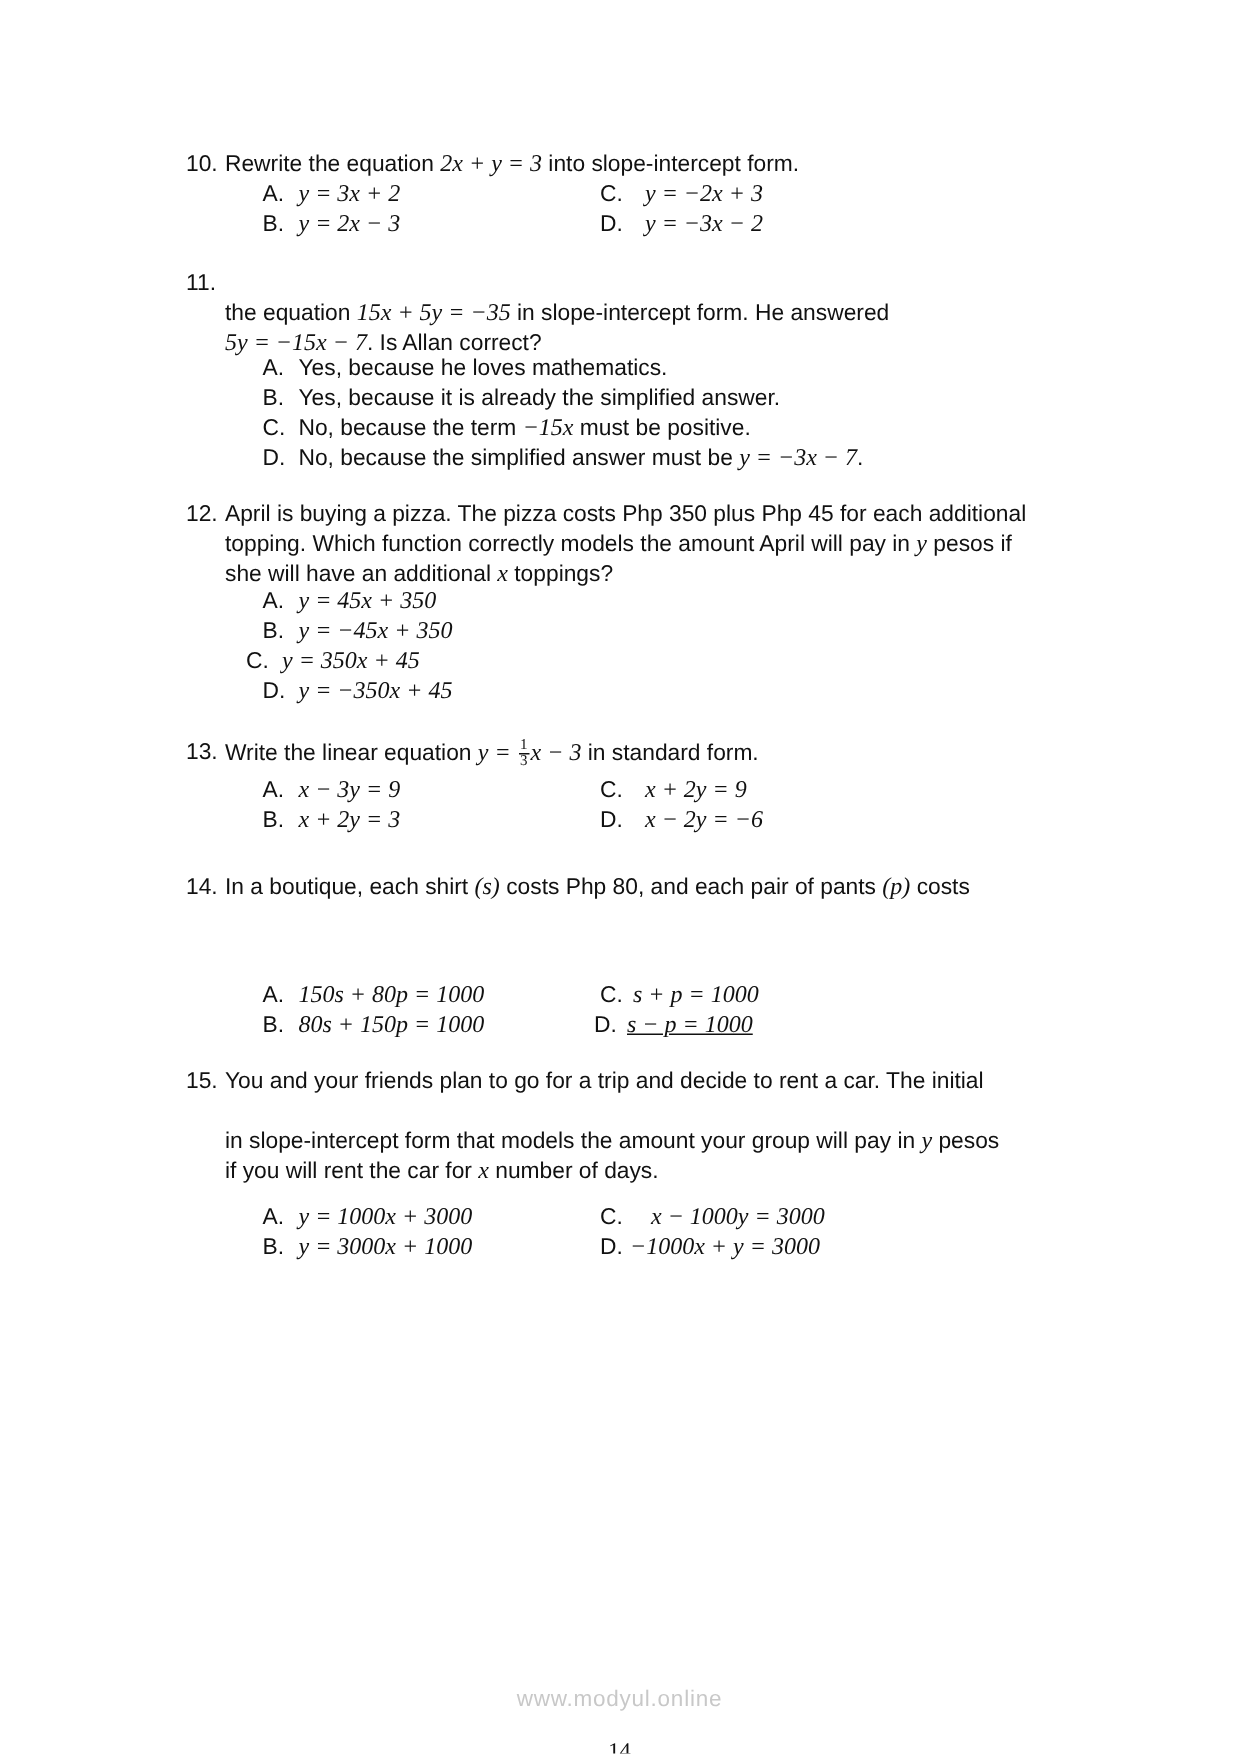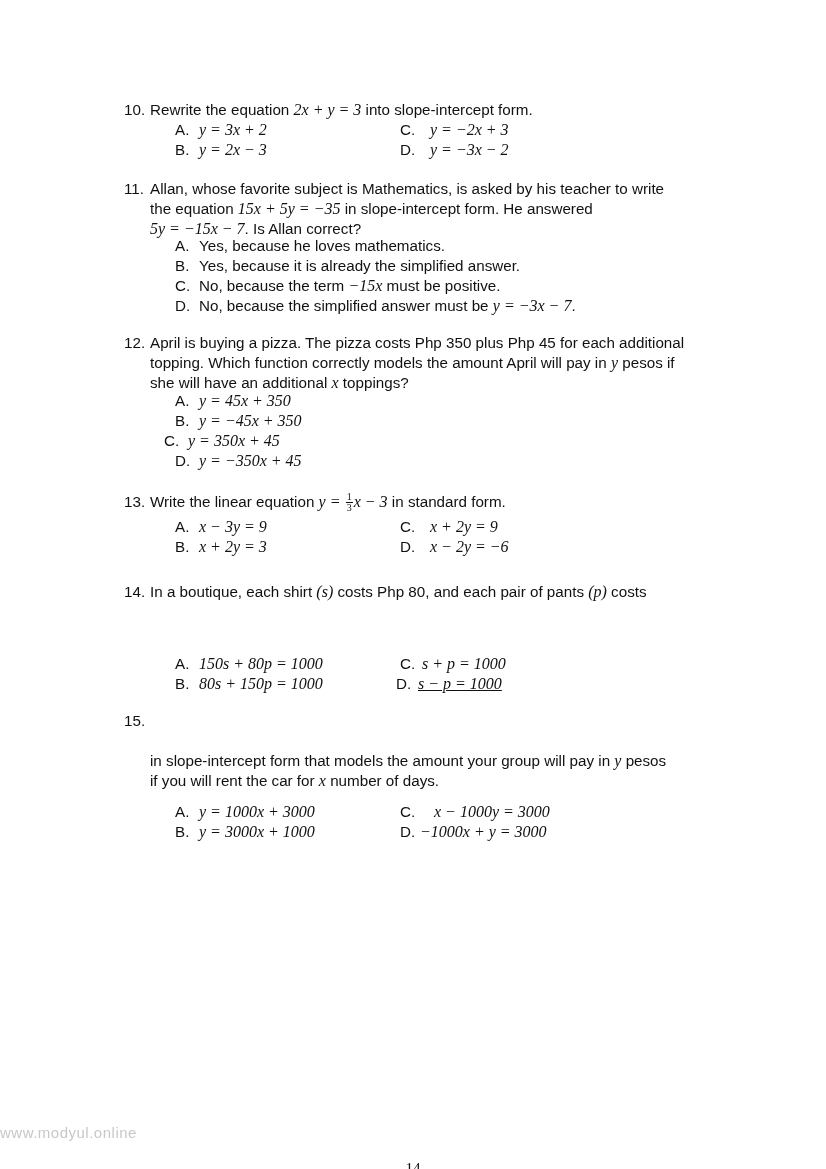--- a/index.html
+++ b/index.html
@@ -9,21 +9,21 @@
   .num { position: absolute; left: 0; top: 0; }
   .stem-text { margin-left: 26px; display: block; }
   .m { font-family: "Liberation Serif", "DejaVu Serif", serif; font-style: normal; font-size: 16px; }
   .mi { font-style: italic; }
   .opt { position: absolute; white-space: nowrap; }
   .opt .lbl { display: inline-block; width: 24px; }
   .frac { display: inline-block; vertical-align: middle; text-align: center; font-size: 10px; line-height: 10px; margin: 0 1px; }
   .frac span { display: block; }
   .frac .top { border-bottom: 1px solid #111; padding: 0 1px; }
   .page-num { position: absolute; top: 1160px; left: 0; width: 826px; text-align: center; font-family: "Liberation Serif", serif; font-size: 15px; color: #111; }
-  .watermark { position: absolute; top: 1124px; left: 0; width: 826px; font-family: "Liberation Sans", sans-serif; font-size: 15px; color: #c8c8c8; letter-spacing: 0.5px; }
+  .watermark { position: absolute; top: 1124px; left: 0; width: 826px; text-align: center; font-family: "Liberation Sans", sans-serif; font-size: 15px; color: #c8c8c8; letter-spacing: 0.5px; }
 </style>
 </head>
 <body>
 
 <div class="q" style="top:100px;">
   <div class="stem" style="top:0;">
     <span class="num">10.</span>
     <span class="stem-text">
       <span>Rewrite the equation </span><span class="m mi">2x + y = 3</span><span> into slope-intercept form.</span>
     </span>
@@ -31,21 +31,21 @@
   <div class="opt" style="left:175px; top:20px;"><span class="lbl">A.</span><span class="m mi">y = 3x + 2</span></div>
   <div class="opt" style="left:175px; top:40px;"><span class="lbl">B.</span><span class="m mi">y = 2x − 3</span></div>
   <div class="opt" style="left:400px; top:20px;"><span class="lbl" style="width:30px;">C.</span><span class="m mi">y = −2x + 3</span></div>
   <div class="opt" style="left:400px; top:40px;"><span class="lbl" style="width:30px;">D.</span><span class="m mi">y = −3x − 2</span></div>
 </div>
 
 <div class="q" style="top:179px;">
   <div class="stem" style="top:0;">
     <span class="num">11.</span>
     <span class="stem-text">
-      <span>Allan, whose favorite subject is Mathematics, is asked by his teacher to write</span><br>
+      <br>
       <span>the equation </span><span class="m mi">15x + 5y = −35</span><span> in slope-intercept form. He answered</span><br>
       <span class="m mi">5y = −15x − 7</span><span>. Is Allan correct?</span>
     </span>
   </div>
   <div class="opt" style="left:175px; top:57px;"><span class="lbl">A.</span><span>Yes, because he loves mathematics.</span></div>
   <div class="opt" style="left:175px; top:77px;"><span class="lbl">B.</span><span>Yes, because it is already the simplified answer.</span></div>
   <div class="opt" style="left:175px; top:97px;"><span class="lbl">C.</span><span>No, because the term </span><span class="m mi">−15x</span><span> must be positive.</span></div>
   <div class="opt" style="left:175px; top:117px;"><span class="lbl">D.</span><span>No, because the simplified answer must be </span><span class="m mi">y = −3x − 7</span><span>.</span></div>
 </div>
 
@@ -89,21 +89,21 @@
   <div class="opt" style="left:175px; top:72px;"><span class="lbl">A.</span><span class="m mi">150s + 80p = 1000</span></div>
   <div class="opt" style="left:175px; top:92px;"><span class="lbl">B.</span><span class="m mi">80s + 150p = 1000</span></div>
   <div class="opt" style="left:400px; top:72px;"><span class="lbl" style="width:22px;">C.</span><span class="m mi">s + p = 1000</span></div>
   <div class="opt" style="left:396px; top:92px;text-decoration:underline;"><span class="lbl" style="width:22px;">D.</span><span class="m mi">s − p = 1000</span></div>
 </div>
 
 <div class="q" style="top:711px;">
   <div class="stem" style="top:0;">
     <span class="num">15.</span>
     <span class="stem-text">
-      <br>
+      <span>You and your friends plan to go for a trip and decide to rent a car. The initial</span><br>
       <br>
       <span>in slope-intercept form that models the amount your group will pay in </span><span class="m mi">y</span><span> pesos</span><br>
       <span>if you will rent the car for </span><span class="m mi">x</span><span> number of days.</span>
     </span>
   </div>
   <div class="opt" style="left:175px; top:91px;"><span class="lbl">A.</span><span class="m mi">y = 1000x + 3000</span></div>
   <div class="opt" style="left:175px; top:111px;"><span class="lbl">B.</span><span class="m mi">y = 3000x + 1000</span></div>
   <div class="opt" style="left:400px; top:91px;"><span class="lbl" style="width:34px;">C.</span><span class="m mi">x − 1000y = 3000</span></div>
   <div class="opt" style="left:400px; top:111px;"><span class="lbl" style="width:20px;">D.</span><span class="m mi">−1000x + y = 3000</span></div>
 </div>

